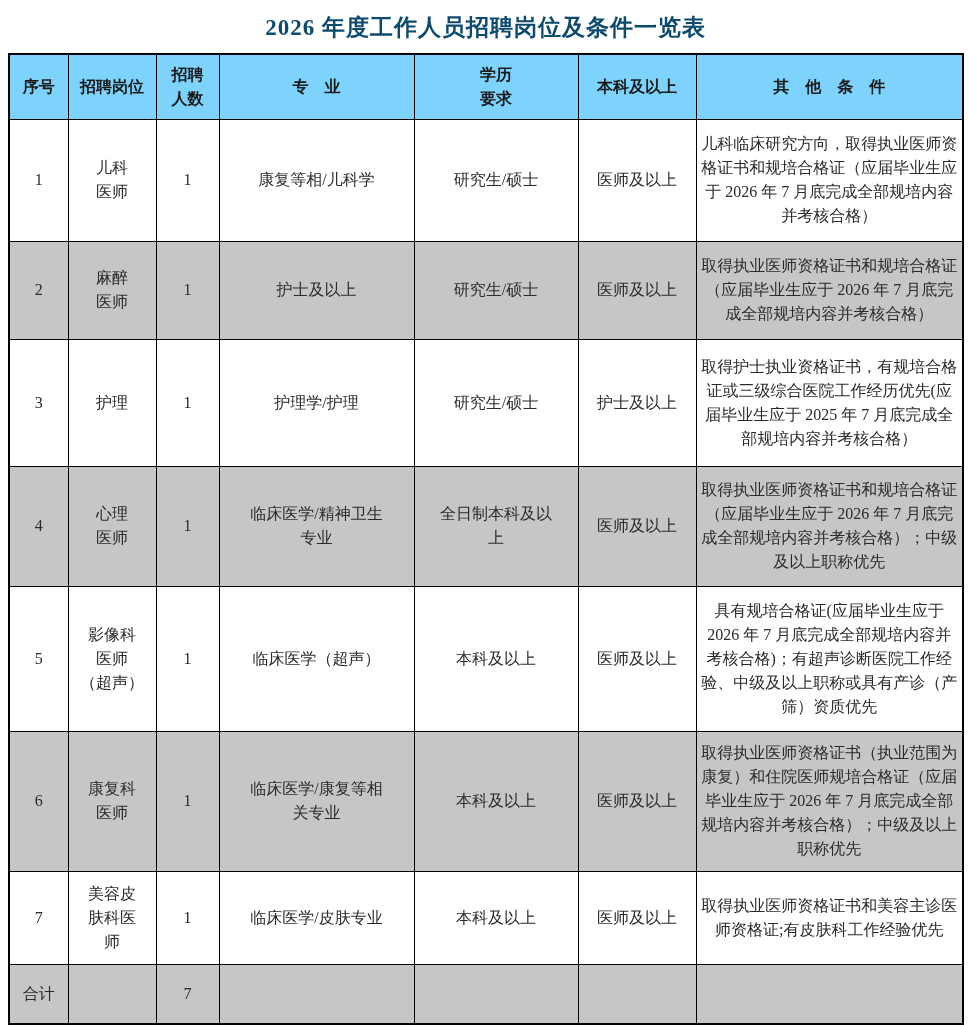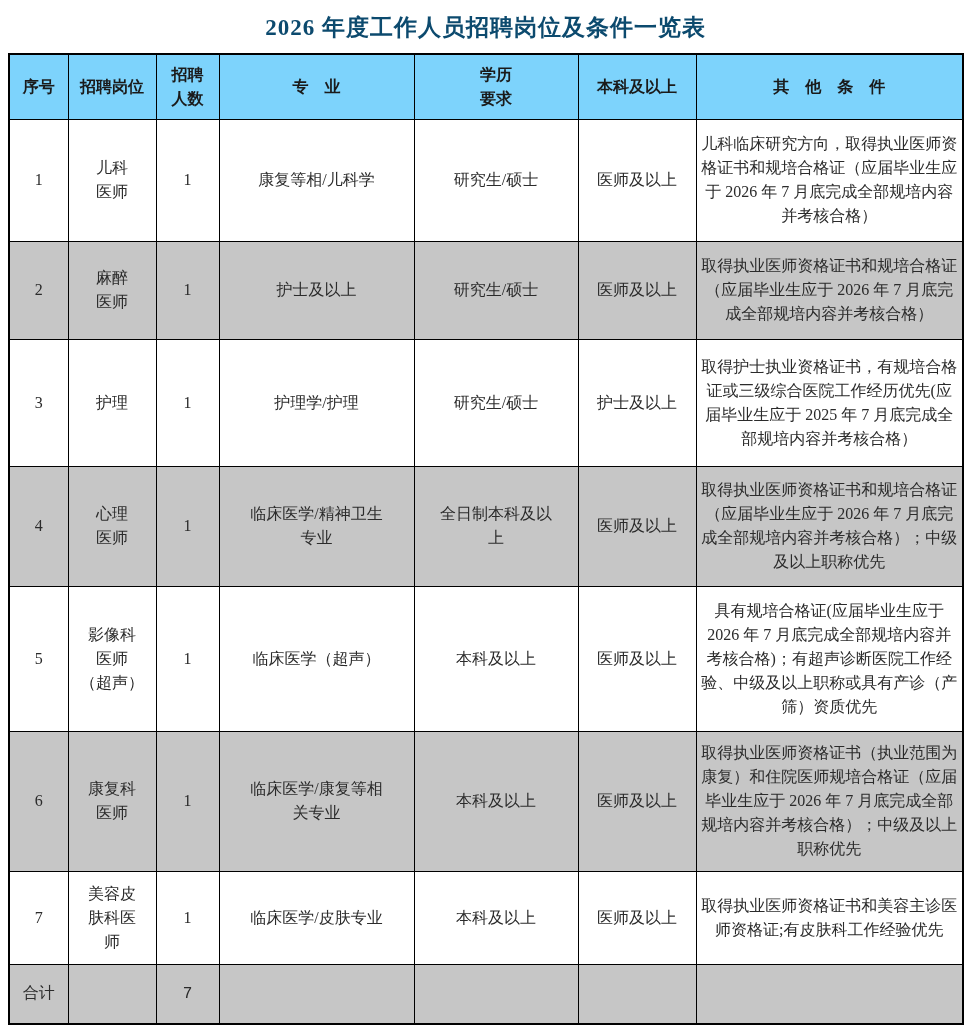--- a/index.html
+++ b/index.html
@@ -57,21 +57,21 @@
   thead tr          { background: #7dd3fc; height: 65px; font-family: Liberation Serif, serif; }
   tbody tr.white    { background: #ffffff; }
   tbody tr.gray     { background: #c6c6c6; }
   tbody tr:nth-child(1) { height: 122px; }
   tbody tr:nth-child(2) { height: 98px; }
   tbody tr:nth-child(3) { height: 127px; }
   tbody tr:nth-child(4) { height: 120px; }
   tbody tr:nth-child(5) { height: 145px; }
   tbody tr:nth-child(6) { height: 140px; }
   tbody tr:nth-child(7) { height: 93px; }
-  tbody tr:nth-child(8) { height: 60px; font-family: Liberation Mono, monospace; }
+  tbody tr:nth-child(8) { height: 60px; }
   td.other-cell {
     text-align: left;
     padding: 4px 6px 4px 9px;
     margin-left: 10px;
   }
 </style>
 </head>
 <body>
 
 <div class="page">

